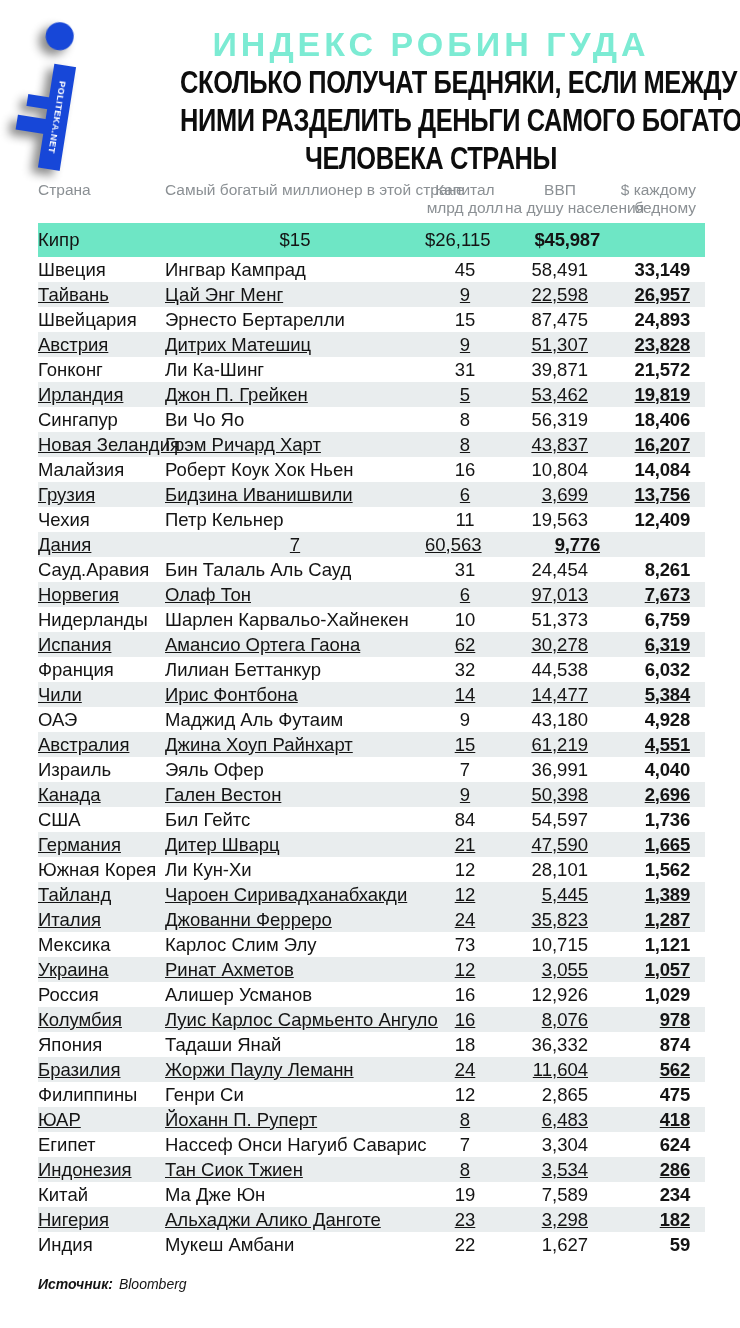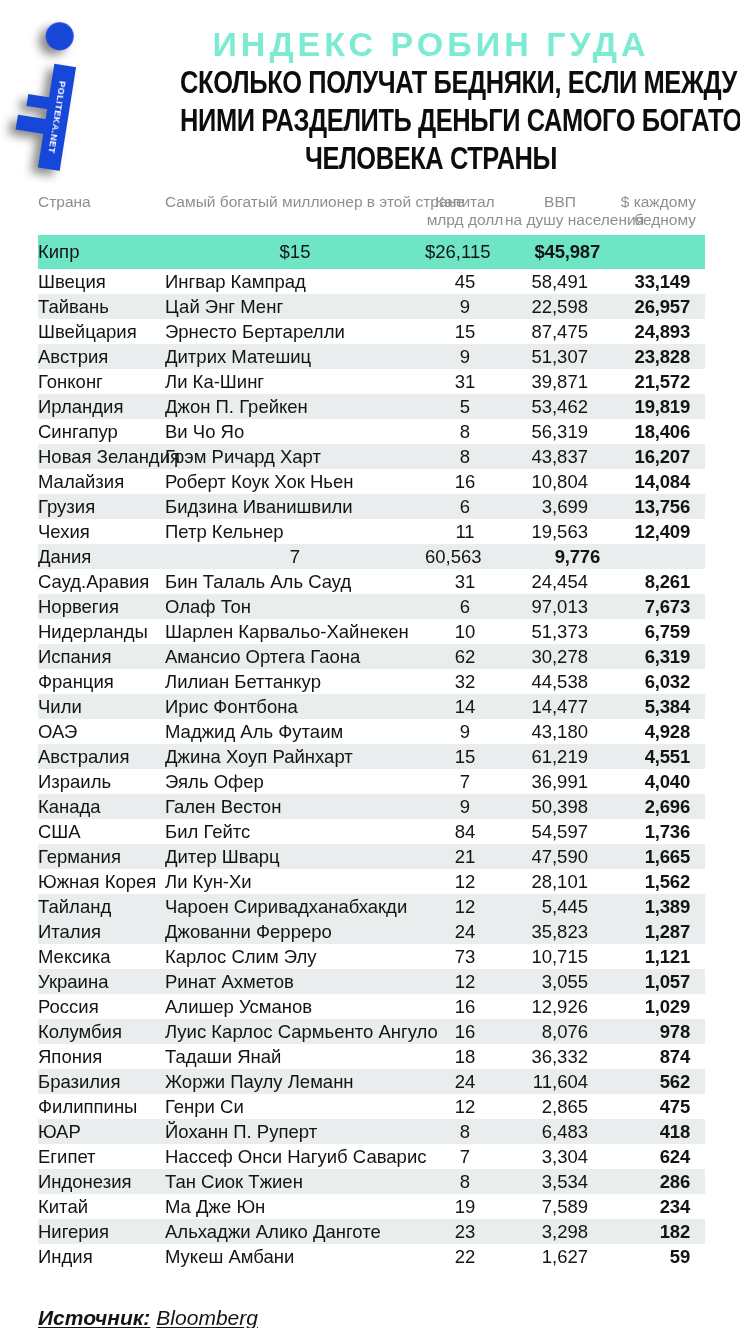--- a/index.html
+++ b/index.html
@@ -33,40 +33,40 @@
 
   
   .head-block{padding-top:24px;margin-left:125px;width:612px;text-align:center;}
   .main-title{font-size:34px;font-weight:bold;letter-spacing:4px;
        color:var(--teal-title);line-height:40px;white-space:nowrap;}
   .sub-line{font-size:31px;font-weight:bold;line-height:38px;color:#0d0d0d;
        letter-spacing:-0.5px;white-space:nowrap;transform:scaleX(0.82);transform-origin:center;}
 
   
   .grid-cols{display:grid;grid-template-columns:127px 260px 80px 110px 90px;}
-  .col-headers{margin-left:38px;width:667px;margin-top:15px;
+  .col-headers{margin-left:38px;width:667px;margin-top:3px;
        font-size:15.5px;color:var(--hdr-gray);line-height:18px;}
   .col-headers .c{white-space:nowrap;}
   .col-headers .c3{text-align:center;}
   .col-headers .c4{text-align:center;}
   .col-headers .c5{text-align:right;padding-right:9px;}
 
   .table{margin-left:38px;width:667px;margin-top:6px;}
   .row{height:25px;align-items:center;font-size:18.5px;}
   .row.highlight{height:34px;background:var(--teal-row);}
   .row.highlight .cell-name{font-weight:bold;}
-  .row.stripe{background:var(--stripe);}
+  .row.stripe{background:var(--stripe);text-decoration:underline;}
   .cell-country{padding-left:0;white-space:nowrap;}
   .cell-name{white-space:nowrap;}
   .cell-capital{text-align:center;}
   .cell-gdp{text-align:right;padding-right:27px;}
   .cell-payout{text-align:right;padding-right:15px;font-weight:bold;letter-spacing:-0.2px;}
 
   
-  .footer{margin-left:38px;margin-top:37px;font-size:21px;font-style:italic;text-decoration:underline;}
+  .footer{margin-left:38px;margin-top:19px;font-size:14px;font-style:italic;}
   .footer .src-label{font-weight:bold;margin-right:6px;}
 </style>
 </head>
 <body>
 
 <div class="key-wrap">
   <div class="key">
     <div class="key-bow"></div>
     <div class="key-shaft">
       <span class="vtext">POLITEKA.NET</span>

